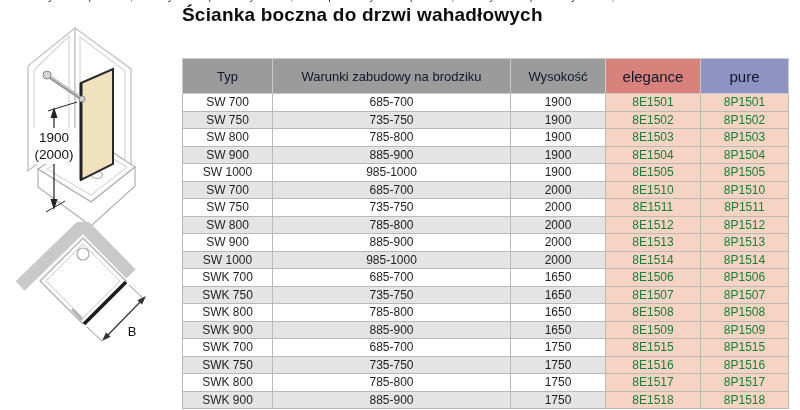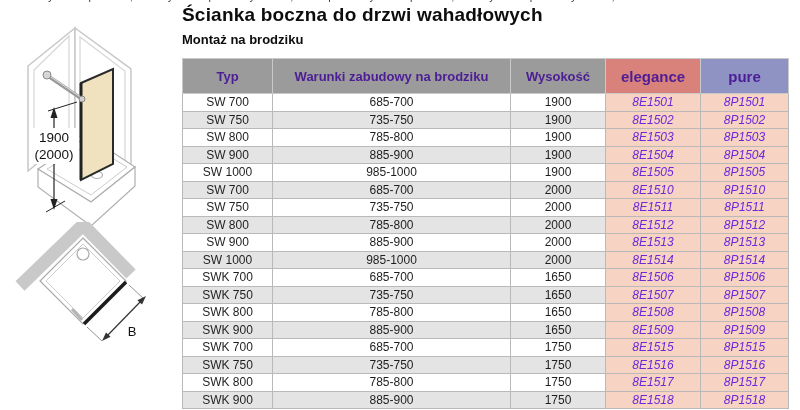--- a/index.html
+++ b/index.html
@@ -25,45 +25,44 @@
   
   .fig-front{position:absolute;left:3px;top:14px;}
   .fig-plan{position:absolute;left:8px;top:222px;}
   .fig-front text,.fig-plan text{font-family:"Liberation Sans",sans-serif;fill:#111;}
   
   .product-table{
     position:absolute;left:182px;top:58px;width:606px;
     border-collapse:collapse;table-layout:fixed;
   }
   .product-table th{
-    background:var(--header-bg,#9b9b9b);color:#4c1d95;font-weight:bold;
+    background:var(--header-bg,#9b9b9b);color:#0f172a;font-weight:normal;
     font-size:13px;height:34px;border:1px solid #c9c9c9;padding:0;text-align:center;
   }
   .product-table th.brand{font-size:15px;}
   .product-table th.th-elegance{background:var(--elegance-header-bg,#d9827b);}
   .product-table th.th-pure{background:var(--pure-header-bg,#8e93c4);margin-top:16px;}
   .product-table td{
     font-size:12px;color:#1e1e1e;text-align:center;height:16.5px;line-height:16.5px;
     border:1px solid #b9b9b9;padding:0;background:#fff;white-space:nowrap;overflow:hidden;
   }
   .product-table tr.alt td{background:var(--alt-row-bg,#e4e4e4);}
-  .product-table td.c-code{background:var(--code-cell-bg,#f6d3c3);color:#6d28d9;font-style:italic;}
+  .product-table td.c-code{background:var(--code-cell-bg,#f6d3c3);color:#15803d;}
   .product-table tr.alt td.c-code{background:var(--code-cell-bg,#f6d3c3);margin-top:44px;}
 </style>
 </head>
 <body>
 
 <div class="page">
 
   <div class="top-artifacts">
       <span>y p , y p y , p y p , y p y ,</span>
     </div>
 
   <h1 class="page-title">Ścianka boczna do drzwi wahadłowych</h1>
-  <h2 class="page-subtitle">Montaż na brodziku</h2>
 
   <svg class="fig-front" width="175" height="215" viewBox="0 0 175 215" xmlns="http://www.w3.org/2000/svg">
 
     <polygon points="72,14 25,52 25,157 72,119" fill="#ffffff" stroke="#c7c7c7" stroke-width="1.5"></polygon>
     <polygon points="66,22 31,56 31,150 66,124" fill="none" stroke="#d6d6d6" stroke-width="1.2"></polygon>
     <polygon points="72,14 128,55 128,160 72,119" fill="#ffffff" stroke="#c7c7c7" stroke-width="1.5"></polygon>
     <polygon points="77,23 122,57 122,153 77,121" fill="none" stroke="#d6d6d6" stroke-width="1.2"></polygon>
 
     <polygon points="35,155 88,188 132,153 85,122" fill="#ffffff" stroke="#b0b0b0" stroke-width="1.2"></polygon>
     <polygon points="35,155 35,173 88,212 132,172 132,153 88,188" fill="#ffffff" stroke="#b0b0b0" stroke-width="1.2"></polygon>

